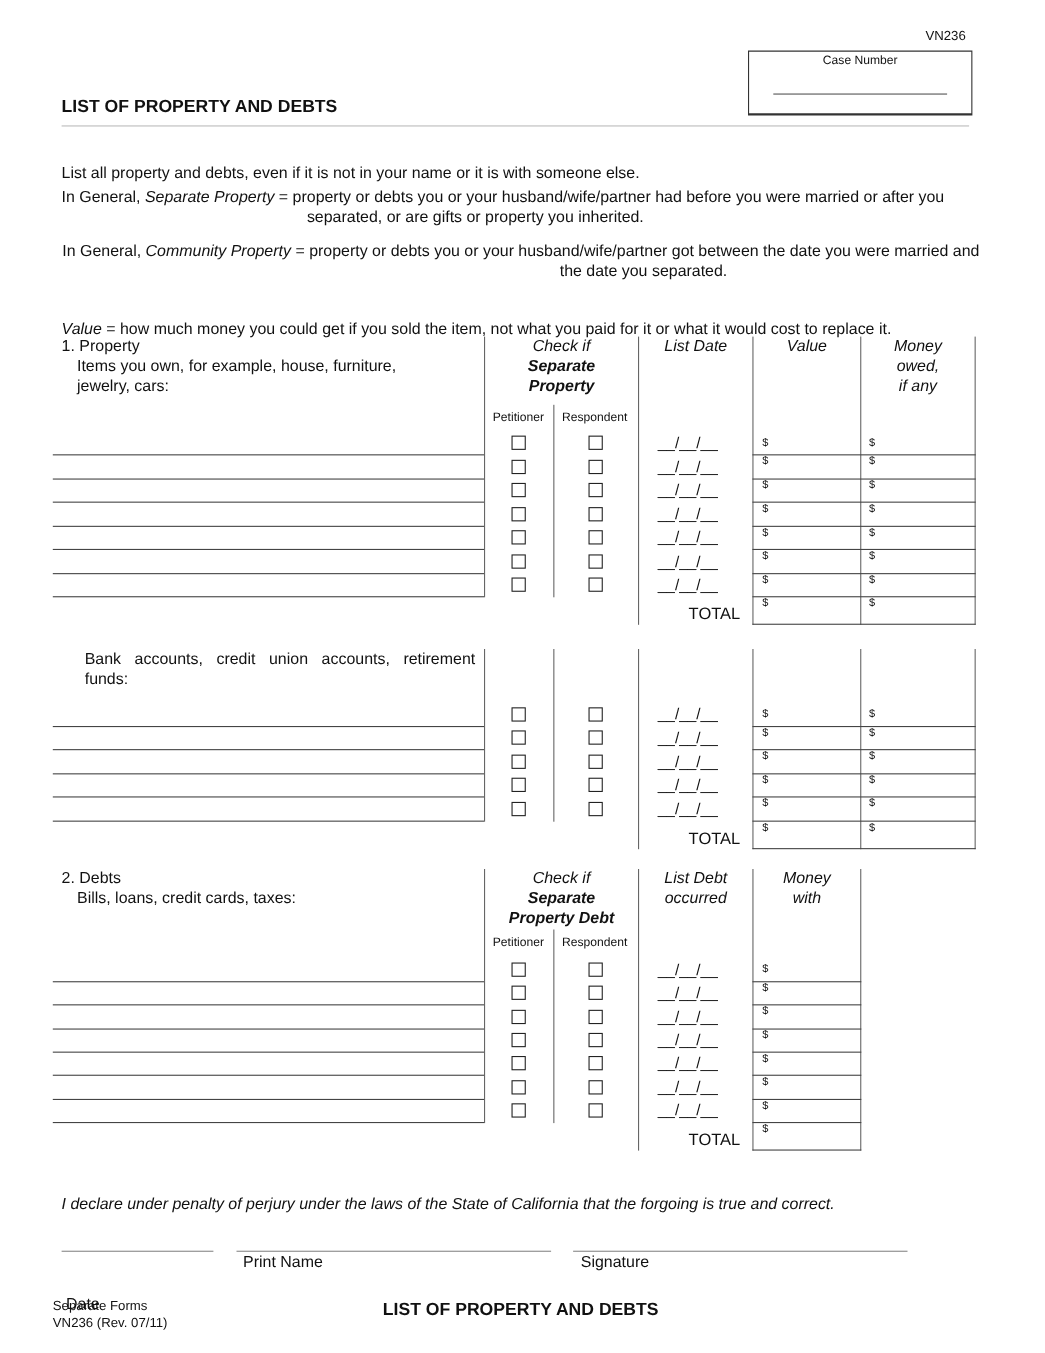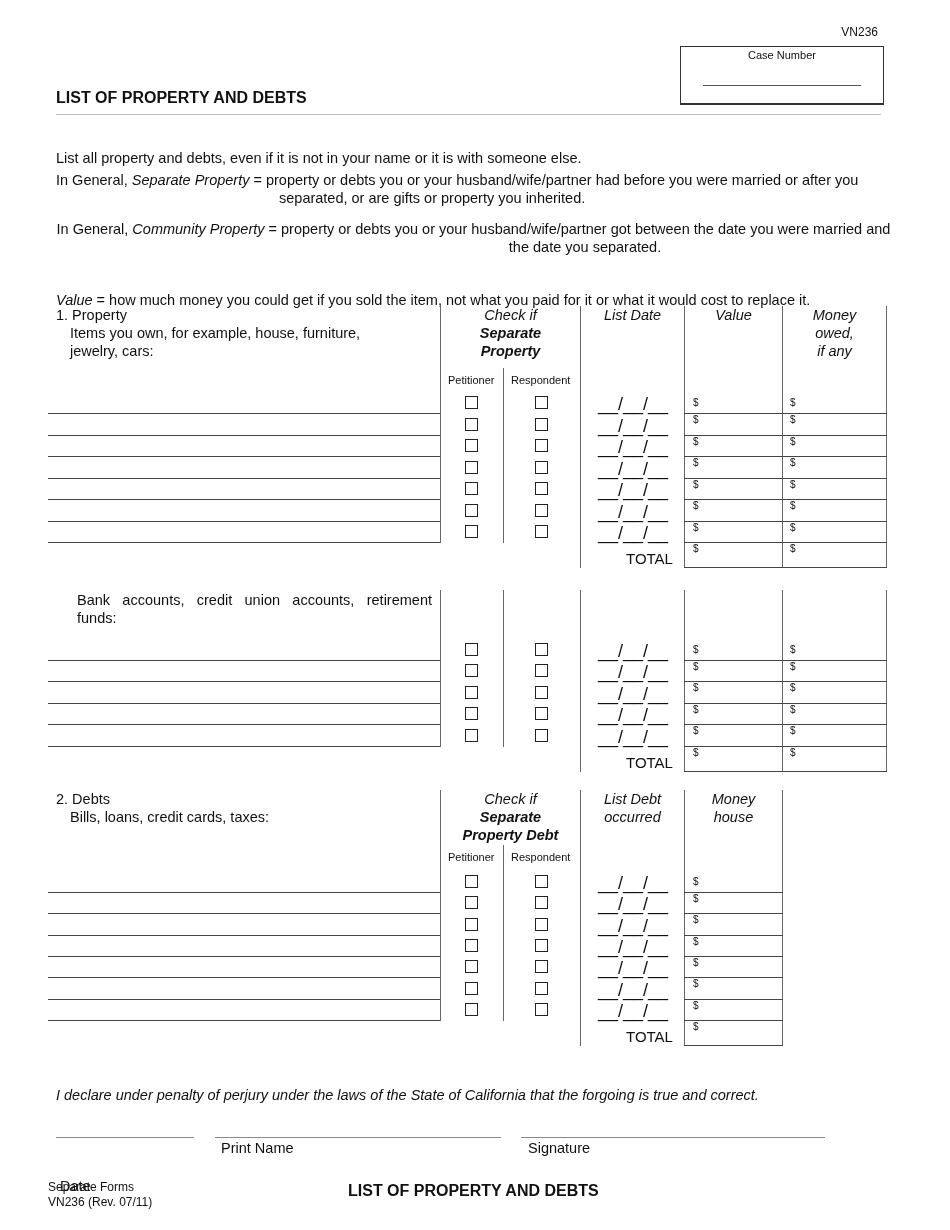--- a/index.html
+++ b/index.html
@@ -12,21 +12,21 @@
   .title { left: 56px; top: 89px; font-size: 16px; font-weight: bold; }
   .hr { left: 56px; width: 825px; top: 114px; border-top: 1px solid #bbb; }
   .p { font-size: 14.5px; line-height: 18px; }
   .hang { padding-left: 223px; text-indent: -223px; width: 835px; }
   .vl { border-left: 1px solid #666; }
   .hl { border-top: 1px solid #444; height: 0; }
   .colhdr { font-size: 14.5px; font-style: italic; text-align: center; line-height: 18px; }
   .colhdr b { font-weight: bold; }
   .small { font-size: 11px; }
   .cb { width: 13px; height: 13px; border: 1.5px solid #222; }
-  .date { font-size: 18px; letter-spacing: 0; white-space: nowrap; }
+  .date { font-size: 14px; letter-spacing: 0; white-space: nowrap; }
   .dollar { font-size: 10px; }
   .total { font-size: 15px; }
 </style>
 </head>
 <body>
 
 <div class="abs formcode">VN236</div>
 <div class="abs casebox">
   <div class="lbl">Case Number</div>
   <div class="line"></div>
@@ -188,21 +188,21 @@
   <div>Check if</div>
   <b>Separate</b><br>
   <b>Property Debt</b>
 </div>
 <div class="abs colhdr" style="left:581px;top:790px;width:103px;">
   <div>List Debt</div>
   <div>occurred</div>
 </div>
 <div class="abs colhdr" style="left:685px;top:790px;width:97px;">
   <div>Money</div>
-  <div>house</div>
+  <div>with</div>
 </div>
 <div class="abs small" style="left:448px;top:851px;">Petitioner</div>
 <div class="abs small" style="left:511px;top:851px;">Respondent</div>
 <div id="debt-rows">
     <div class="abs hl" style="left:48px;top:892px;width:392px;"></div>
     <div class="abs cb" style="left:465px;top:875px;"></div>
     <div class="abs cb" style="left:535px;top:875px;"></div>
     <div class="abs date" style="left:598px;top:873px;">__/__/__</div>
     <div class="abs hl" style="left:48px;top:913px;width:392px;"></div>
     <div class="abs cb" style="left:465px;top:896px;"></div>

